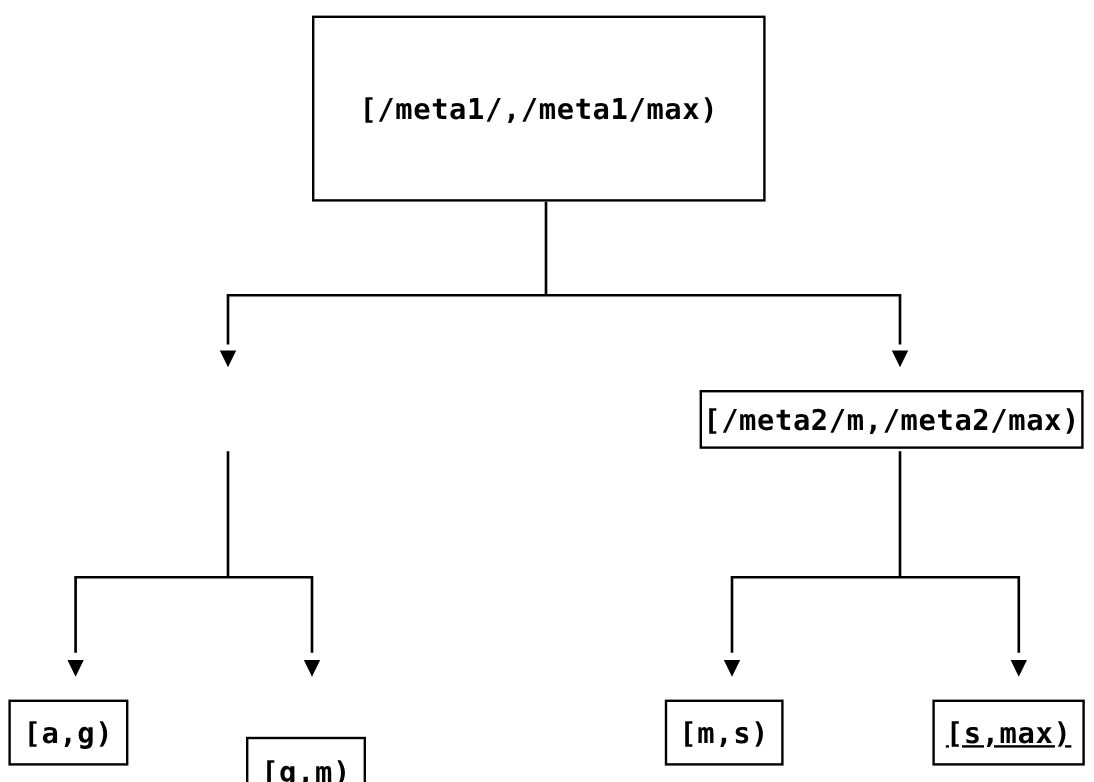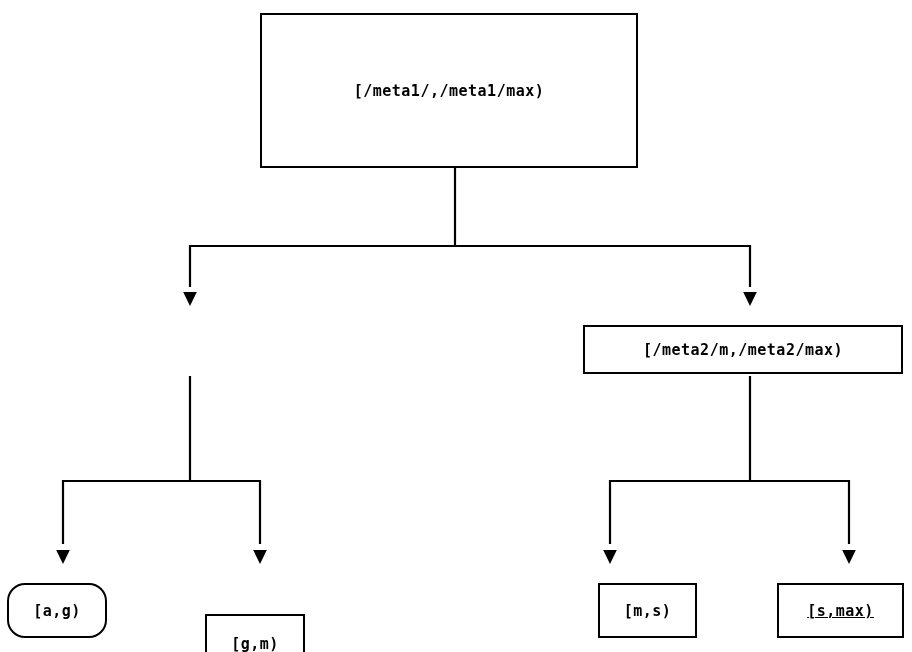--- a/index.html
+++ b/index.html
@@ -32,21 +32,21 @@
   }
   .node {
     position: absolute;
     box-sizing: border-box;
     display: flex;
     align-items: center;
     justify-content: center;
     border: 2.5px solid var(--line, #000000);
     background: var(--bg, #ffffff);
     color: var(--ink, #000000);
-    font-size: 15px;
+    font-size: 24px;
     font-weight: bold;
     letter-spacing: 0.5px;
     white-space: nowrap;
   }
 </style>
 </head>
 <body>
 
 <div class="canvas">
 
@@ -67,21 +67,21 @@
     <path d="M610 544 L610 481 L849 481 L849 544"></path>
     <polygon points="603.2,550 616.8,550 610,564"></polygon>
     <polygon points="842.2,550 855.8,550 849,564"></polygon>
   </svg>
 
   <div class="node" style="left:260px; top:13px; width:378px; height:155px;">[/meta1/,/meta1/max)</div>
 
 
   <div class="node" style="left:583px; top:325px; width:320px; height:49px;">[/meta2/m,/meta2/max)</div>
 
-  <div class="node" style="left:7px; top:583px; width:100px; height:55px;border-radius:18px;">[a,g)</div>
+  <div class="node" style="left:7px; top:583px; width:100px; height:55px;">[a,g)</div>
 
   <div class="node" style="left:205px; top:614px; width:100px; height:60px;">[g,m)</div>
 
-  <div class="node" style="left:554px; top:583px; width:99px; height:55px;margin-left:44px;">[m,s)</div>
+  <div class="node" style="left:554px; top:583px; width:99px; height:55px;">[m,s)</div>
 
   <div class="node" style="left:777px; top:583px; width:127px; height:55px;text-decoration:underline;">[s,max)</div>
 
 </div>
 
 </body></html>

